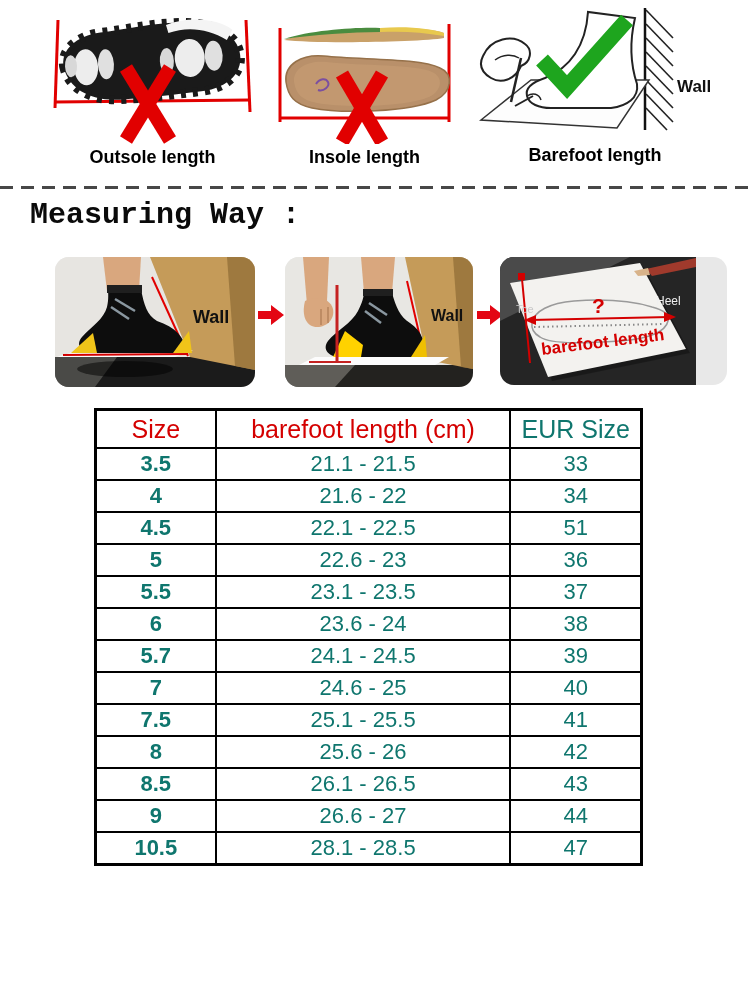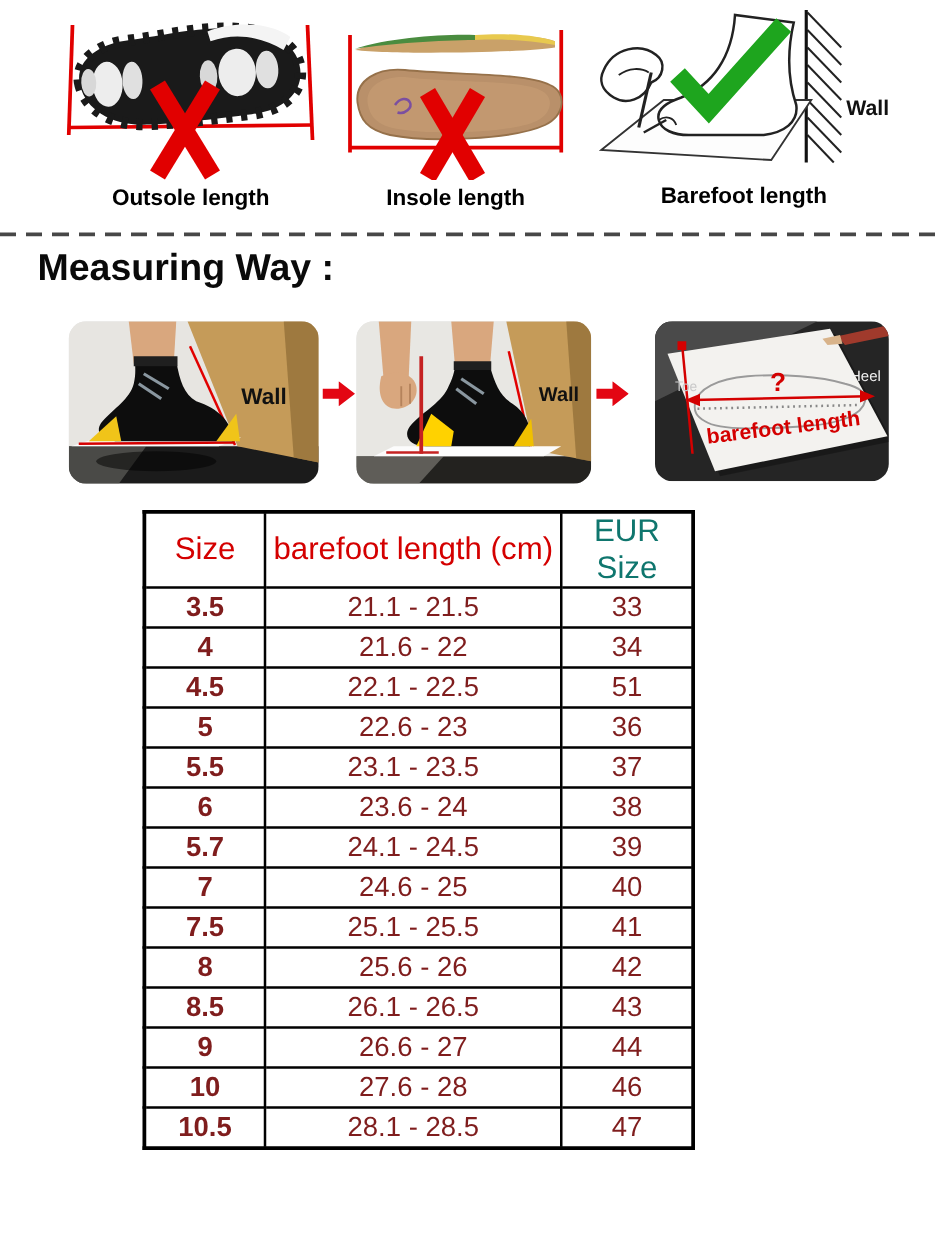--- a/index.html
+++ b/index.html
@@ -2,31 +2,31 @@
 <html><head>
 <meta charset="utf-8">
 <style>
   html,body{margin:0;padding:0;background:#fff;}
   #canvas{position:relative;width:750px;height:1000px;background:#ffffff;overflow:hidden;
           font-family:"Liberation Sans", sans-serif;color:#000;}
   .abs{position:absolute;}
   .fig-label{font-weight:bold;font-size:18px;text-align:center;color:#000;line-height:1.1;}
   .divider{position:absolute;top:186px;left:0;width:750px;height:3px;
            background:repeating-linear-gradient(90deg,#474747 0 13px,transparent 13px 21px);}
-  .heading{position:absolute;top:198px;left:30px;font-size:30px;font-weight:bold;color:#0a0a0a;}
+  .heading{position:absolute;top:198px;left:30px;font-size:30px;font-weight:bold;color:#0a0a0a;font-family:Liberation Mono, monospace;}
   .photo{position:absolute;top:257px;height:130px;border-radius:14px;overflow:hidden;background:#e8e8e8;}
   .photo svg{display:block;}
   .arrow{position:absolute;top:305px;width:26px;height:20px;}
-  table.size-table{position:absolute;top:408px;left:114px;width:442px;border-collapse:collapse;
+  table.size-table{position:absolute;top:408px;left:94px;width:549px;border-collapse:collapse;
                    table-layout:fixed;background:#fff;border:3px solid #000;}
   table.size-table th, table.size-table td{border:2px solid #000;text-align:center;padding:0;line-height:1.15;}
   table.size-table th{height:36px;font-weight:normal;font-size:25px;}
   th.red{color:#d40000;}
   th.black{color:#0f766e;font-size:24px;}
-  table.size-table td{height:30px;font-size:22px;color:#7f1d1d;}
+  table.size-table td{height:30px;font-size:22px;color:#0f766e;}
   table.size-table td:first-child{font-weight:bold;}
   col.c1{width:22%;} col.c2{width:54%;} col.c3{width:24%;}
 </style>
 </head>
 <body>
 
 <div id="canvas">
 
   <div class="abs" style="left:50px;top:12px;width:205px;">
     <svg width="205" height="132" viewBox="0 0 205 132">
@@ -164,21 +164,21 @@
         <line x1="24" y1="105" x2="66" y2="105" stroke="#c52222" stroke-width="2"></line>
       </g>
       <text x="146" y="64" font-size="16" font-weight="bold" fill="#111">Wall</text>
     </svg>
   </div>
 
   <svg class="arrow" style="left:477px;" viewBox="0 0 26 20">
     <polygon points="0,6 13,6 13,0 26,10 13,20 13,14 0,14" fill="#e30613"></polygon>
   </svg>
 
-  <div class="photo" style="left:500px;width:187px;height:128px;margin-left:24px;">
+  <div class="photo" style="left:500px;width:227px;height:128px;">
     <svg width="196" height="128" viewBox="0 0 196 128">
       <rect x="0" y="0" width="196" height="128" fill="#252525"></rect>
       <polygon points="0,0 130,0 0,64" fill="#4a4a4a"></polygon>
       <polygon points="14,30 144,10 190,96 52,124" fill="#000" opacity="0.3"></polygon>
       <polygon points="10,26 140,6 186,92 48,120" fill="#f3f2ef"></polygon>
       <g>
         <polygon points="146,12 196,1 196,10 152,19" fill="#a03a2c"></polygon>
         <polygon points="134,14 148,11 150,18 138,19" fill="#d8b38a"></polygon>
       </g>
       <line x1="22" y1="22" x2="30" y2="106" stroke="#d40000" stroke-width="2"></line>
@@ -265,25 +265,20 @@
           <td>8.5</td>
           <td>26.1 - 26.5</td>
           <td>43</td>
         </tr>
         <tr>
           <td>9</td>
           <td>26.6 - 27</td>
           <td>44</td>
         </tr>
         <tr>
-          <td>10</td>
-          <td>27.6 - 28</td>
-          <td>46</td>
-        </tr>
-        <tr>
           <td>10.5</td>
           <td>28.1 - 28.5</td>
           <td>47</td>
         </tr>
       </tbody>
   </table>
 
 </div>
 
 </body></html>

